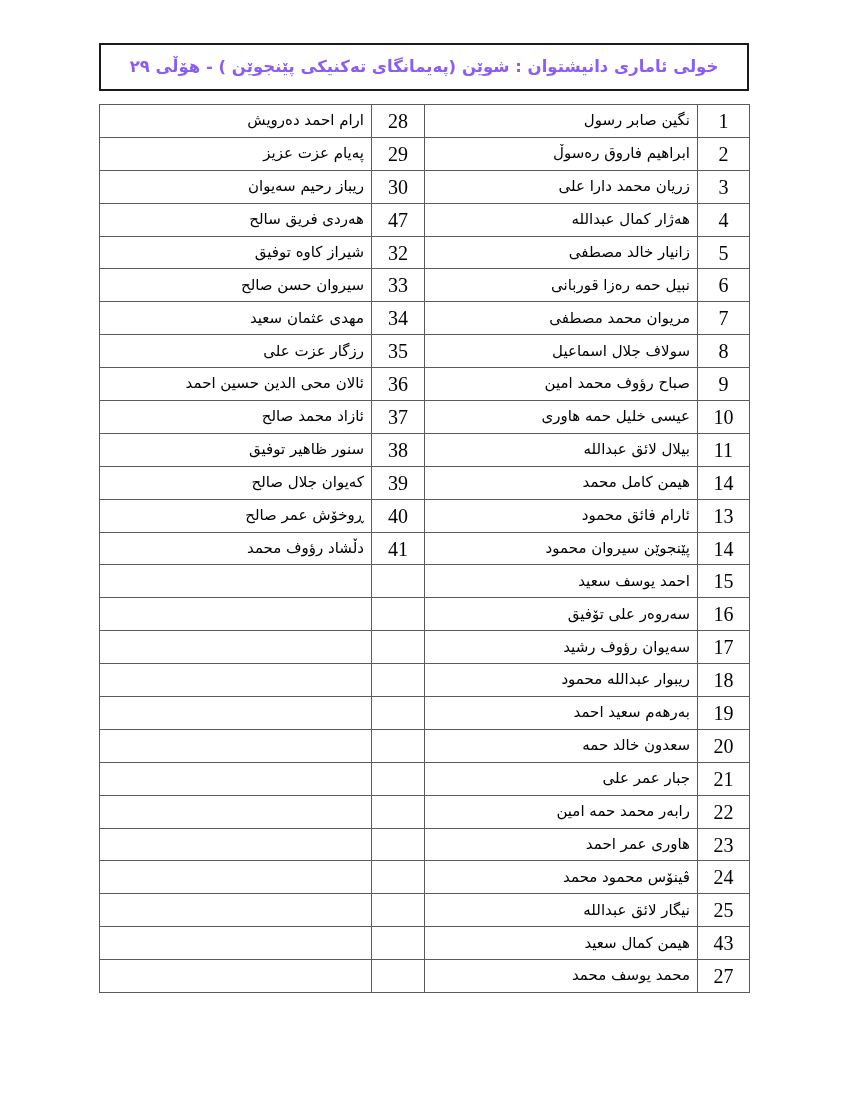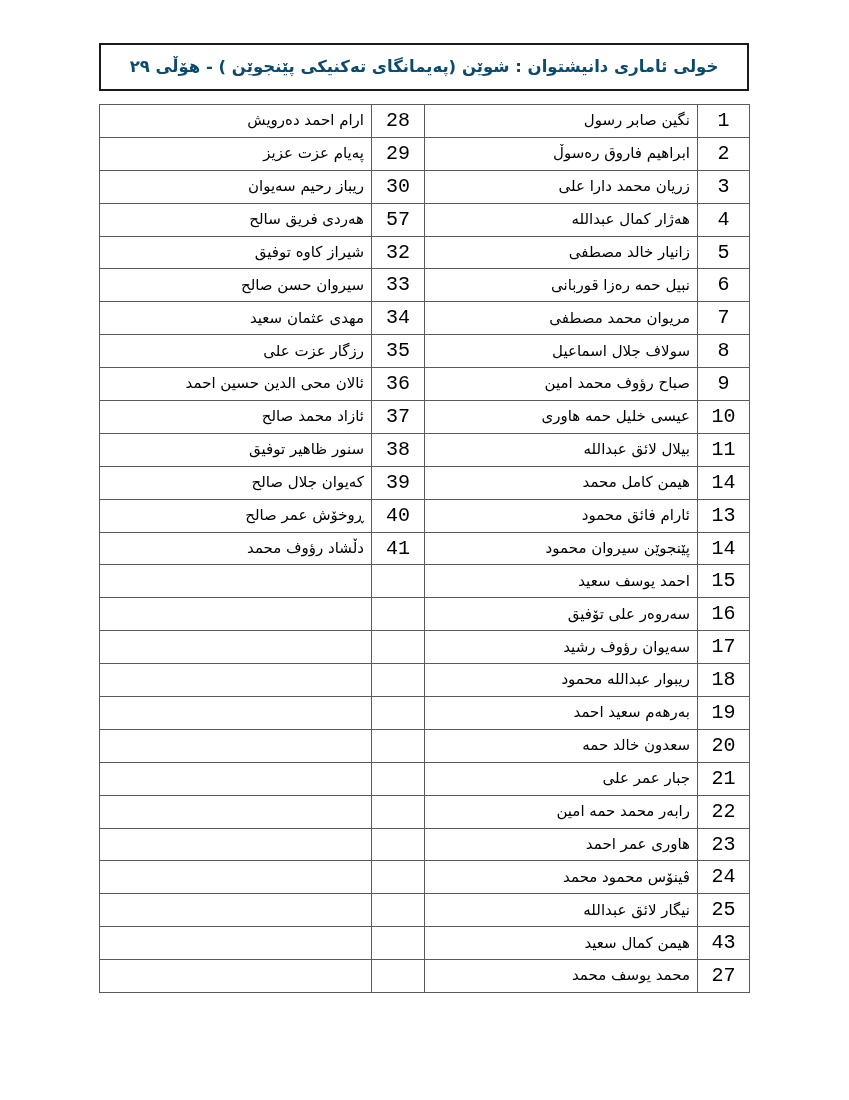--- a/index.html
+++ b/index.html
@@ -37,21 +37,21 @@
     justify-content: center;
     background: #ffffff;
   }
   .title-text {
     font-size: 16.5px;
     font-weight: 700;
     line-height: 1.2;
     white-space: nowrap;
     direction: rtl;
     unicode-bidi: isolate;
-    color: #0c4a6e;
+    color: #8b5cf6;
     letter-spacing: 0;
   }
 
   
   .registry-table {
     position: absolute;
     left: 99px;
     top: 104px;
     width: 650px;
     border-collapse: collapse;
@@ -69,21 +69,21 @@
 
   col.c-num-right { width: 52px; }
   col.c-name-right { width: 273px; }
   col.c-num-left { width: 53px; }
   col.c-name-left { width: 272px; }
 
   .cell-num {
     text-align: center;
     font-size: 20px;
     font-weight: 400;
-    font-family: Liberation Mono, monospace;
+    font-family: Liberation Serif, serif;
     direction: ltr;
     unicode-bidi: isolate;
     color: #000000;
     line-height: 1;
   }
   .cell-name {
     text-align: right;
     font-size: 15px;
     font-weight: 400;
     direction: rtl;
@@ -129,21 +129,21 @@
         </tr>
         <tr>
           <td class="cell-num">3</td>
           <td class="cell-name">زریان محمد دارا علی</td>
           <td class="cell-num">30</td>
           <td class="cell-name">ریباز رحیم سەیوان</td>
         </tr>
         <tr>
           <td class="cell-num">4</td>
           <td class="cell-name">هەژار کمال عبدالله</td>
-          <td class="cell-num">57</td>
+          <td class="cell-num">47</td>
           <td class="cell-name">هەردی فریق سالح</td>
         </tr>
         <tr>
           <td class="cell-num">5</td>
           <td class="cell-name">زانیار خالد مصطفی</td>
           <td class="cell-num">32</td>
           <td class="cell-name">شیراز کاوه توفیق</td>
         </tr>
         <tr>
           <td class="cell-num">6</td>

